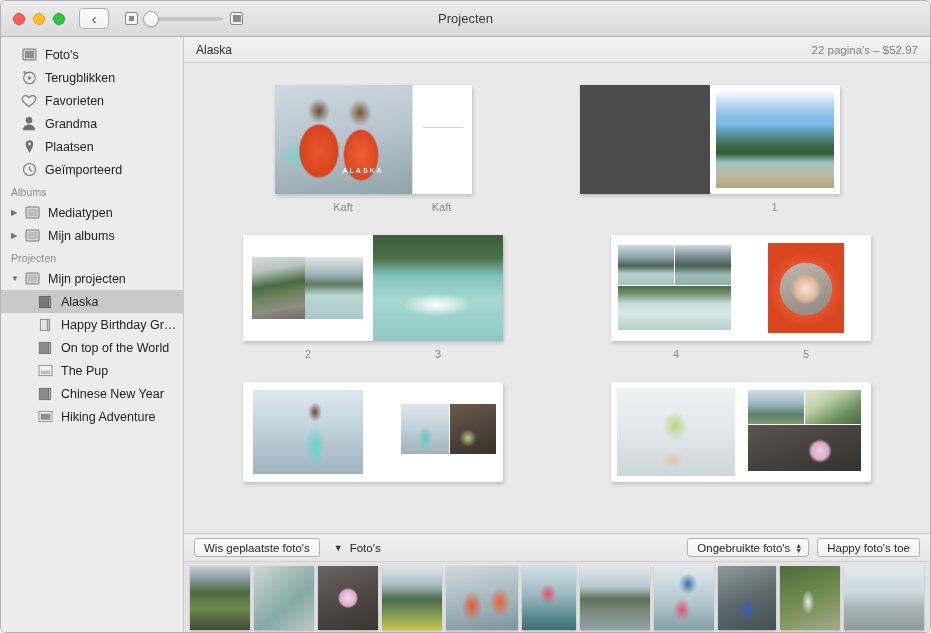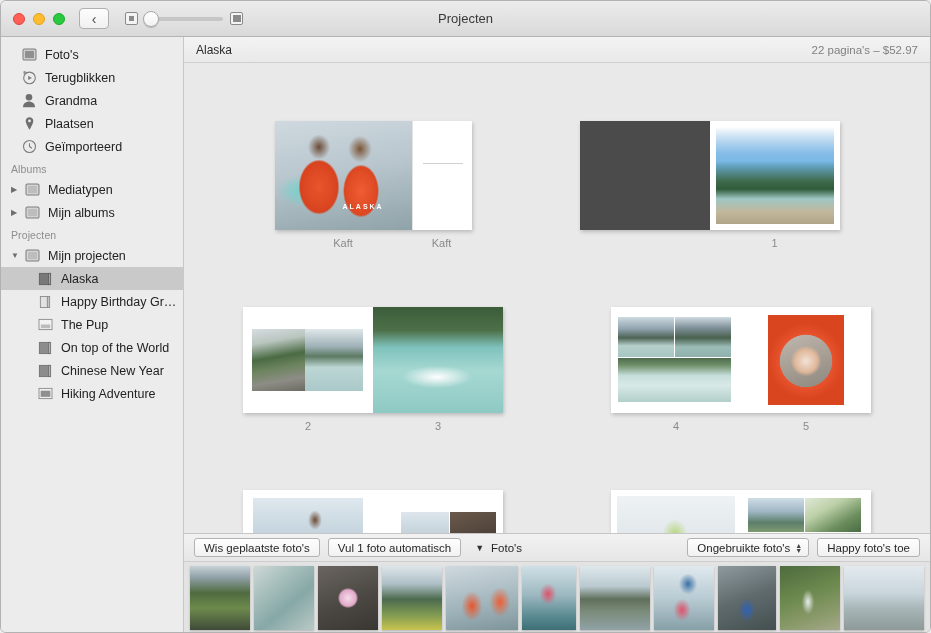--- a/index.html
+++ b/index.html
@@ -63,21 +63,21 @@
   .lbl { white-space:nowrap; overflow:hidden; text-overflow:ellipsis; }
 
   
   .main { flex:1; display:flex; flex-direction:column; background:#e8e8e8; }
   .mhead { height:26px; background:linear-gradient(#f3f3f3,#e9e9e9); border-bottom:1px solid #cfcfcf;
            display:flex; align-items:center; padding:0 12px; font-size:12px; }
   .mhead .right { margin-left:auto; color:#808080; font-size:11.5px; }
 
   .canvas { position:relative; flex:1; background:#e9e9e9; overflow:hidden; }
   .row { display:flex; justify-content:center; gap:108px; }
-  .spread { display:flex; flex-direction:column; align-items:center;margin-top:36px; }
+  .spread { display:flex; flex-direction:column; align-items:center; }
   .pages { display:flex; box-shadow:1px 2px 4px rgba(0,0,0,.20); }
   .page { background:#fff; position:relative; overflow:hidden; }
   .lbls { display:flex; font-size:11px; color:#8a8a8a; margin-top:7px; }
   .lbls span { text-align:center; }
 
   
   .ph { position:absolute; background-size:cover; background-position:center; }
   .cap { position:absolute; color:#fff; font-size:7px; letter-spacing:2px; }
 
   
@@ -149,20 +149,28 @@
           <svg width="15" height="15" viewBox="0 0 16 16">
               <circle cx="8" cy="8.4" r="6.2" fill="none" stroke="#7d7d7d" stroke-width="1.2"></circle>
               <path d="M6.6 6.2l4 2.2-4 2.2z" fill="#7d7d7d"></path>
               <path d="M2.2 4.4l.2-2.6 2.6.9" fill="none" stroke="#7d7d7d" stroke-width="1.2"></path>
             </svg>
         </span>
         <span class="lbl">Terugblikken</span>
       </div>
       <div class="sbrow indent1">
         <span class="sicon">
+          <svg width="16" height="14" viewBox="0 0 17 15">
+              <path d="M8.5 13.4C3.6 10 1.2 7.9 1.2 5.4 1.2 3.3 2.8 1.8 4.8 1.8c1.4 0 2.8.9 3.7 2 .9-1.1 2.3-2 3.7-2 2 0 3.6 1.5 3.6 3.6 0 2.5-2.4 4.6-7.3 8z" fill="none" stroke="#7d7d7d" stroke-width="1.3"></path>
+            </svg>
+        </span>
+        <span class="lbl">Favorieten</span>
+      </div>
+      <div class="sbrow indent1">
+        <span class="sicon">
           <svg width="14" height="15" viewBox="0 0 14 15">
               <circle cx="7" cy="4.3" r="3.3" fill="#6f6f6f"></circle>
               <path d="M1 14.2c0-3.4 2.7-5.6 6-5.6s6 2.2 6 5.6z" fill="#6f6f6f"></path>
             </svg>
         </span>
         <span class="lbl">Grandma</span>
       </div>
       <div class="sbrow indent1">
         <span class="sicon">
           <svg width="11" height="15" viewBox="0 0 11 15">
@@ -229,35 +237,35 @@
         <span class="sicon">
           <svg width="12" height="14" viewBox="0 0 13 15">
               <rect x="1.5" y="1.5" width="8" height="12" fill="#e2e2e2" stroke="#8d8d8d" stroke-width="1"></rect>
               <rect x="9" y="1.5" width="2.5" height="12" fill="#c4c4c4" stroke="#8d8d8d" stroke-width="1"></rect>
             </svg>
         </span>
         <span class="lbl">Happy Birthday Grandma!</span>
       </div>
       <div class="sbrow child">
         <span class="sicon">
-          <svg width="15" height="13" viewBox="0 0 16 14">
-              <rect x="1" y="1.5" width="14" height="11" fill="#f2f2f2" stroke="#8d8d8d" stroke-width="1"></rect>
-              <rect x="3" y="7" width="10" height="4" fill="#bcbcbc"></rect>
-            </svg>
-        </span>
-        <span class="lbl">The Pup</span>
-      </div>
-      <div class="sbrow child">
-        <span class="sicon">
           <svg width="14" height="14" viewBox="0 0 15 15">
               <rect x="1.5" y="1.5" width="11" height="12" fill="#8c8c8c" stroke="#737373" stroke-width="1"></rect>
               <rect x="11.3" y="1.5" width="2.2" height="12" fill="#b4b4b4" stroke="#737373" stroke-width="1"></rect>
             </svg>
         </span>
         <span class="lbl">On top of the World</span>
+      </div>
+      <div class="sbrow child">
+        <span class="sicon">
+          <svg width="15" height="13" viewBox="0 0 16 14">
+              <rect x="1" y="1.5" width="14" height="11" fill="#f2f2f2" stroke="#8d8d8d" stroke-width="1"></rect>
+              <rect x="3" y="7" width="10" height="4" fill="#bcbcbc"></rect>
+            </svg>
+        </span>
+        <span class="lbl">The Pup</span>
       </div>
       <div class="sbrow child">
         <span class="sicon">
           <svg width="14" height="14" viewBox="0 0 15 15">
               <rect x="1.5" y="1.5" width="11" height="12" fill="#8c8c8c" stroke="#737373" stroke-width="1"></rect>
               <rect x="11.3" y="1.5" width="2.2" height="12" fill="#b4b4b4" stroke="#737373" stroke-width="1"></rect>
             </svg>
         </span>
         <span class="lbl">Chinese New Year</span>
       </div>
@@ -414,21 +422,20 @@
                     radial-gradient(circle 19px at 72px 26px,#f0cfe0 0%,#d9a8c8 45%,rgba(217,168,200,0) 62%),
                     linear-gradient(160deg,#5a5550 0%,#46423d 50%,#35322e 100%);"></div>
               </div>
             </div>
           </div>
         </div>
       </div>
 
       <div class="botbar">
         <div class="bbtn">Wis geplaatste foto's</div>
-        <div class="bbtn">Vul 1 foto automatisch</div>
         <div class="popup">
           <span class="chev">▼</span>
           <span>Foto's</span>
         </div>
         <div class="spacer"></div>
         <div class="steppop">
           <span>Ongebruikte foto's</span>
           <span class="updown">
               <span>▲</span>
               <span>▼</span>

